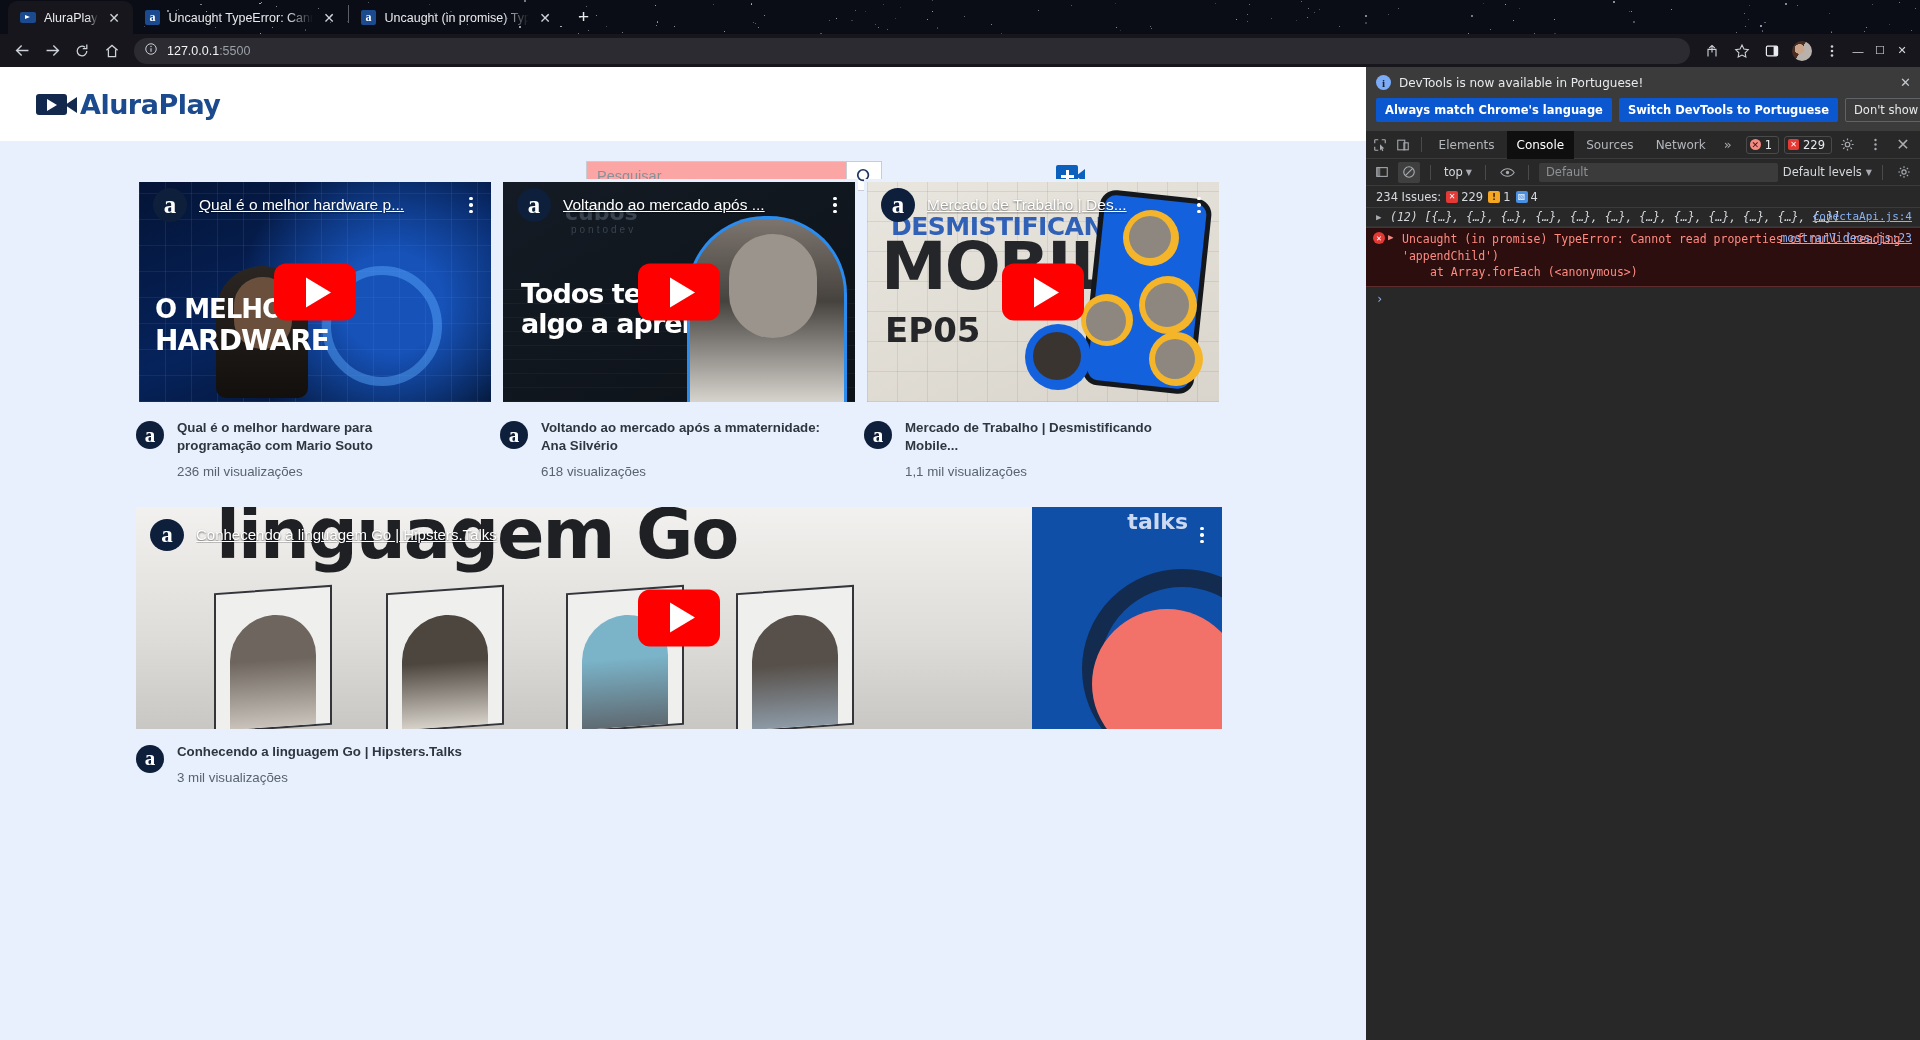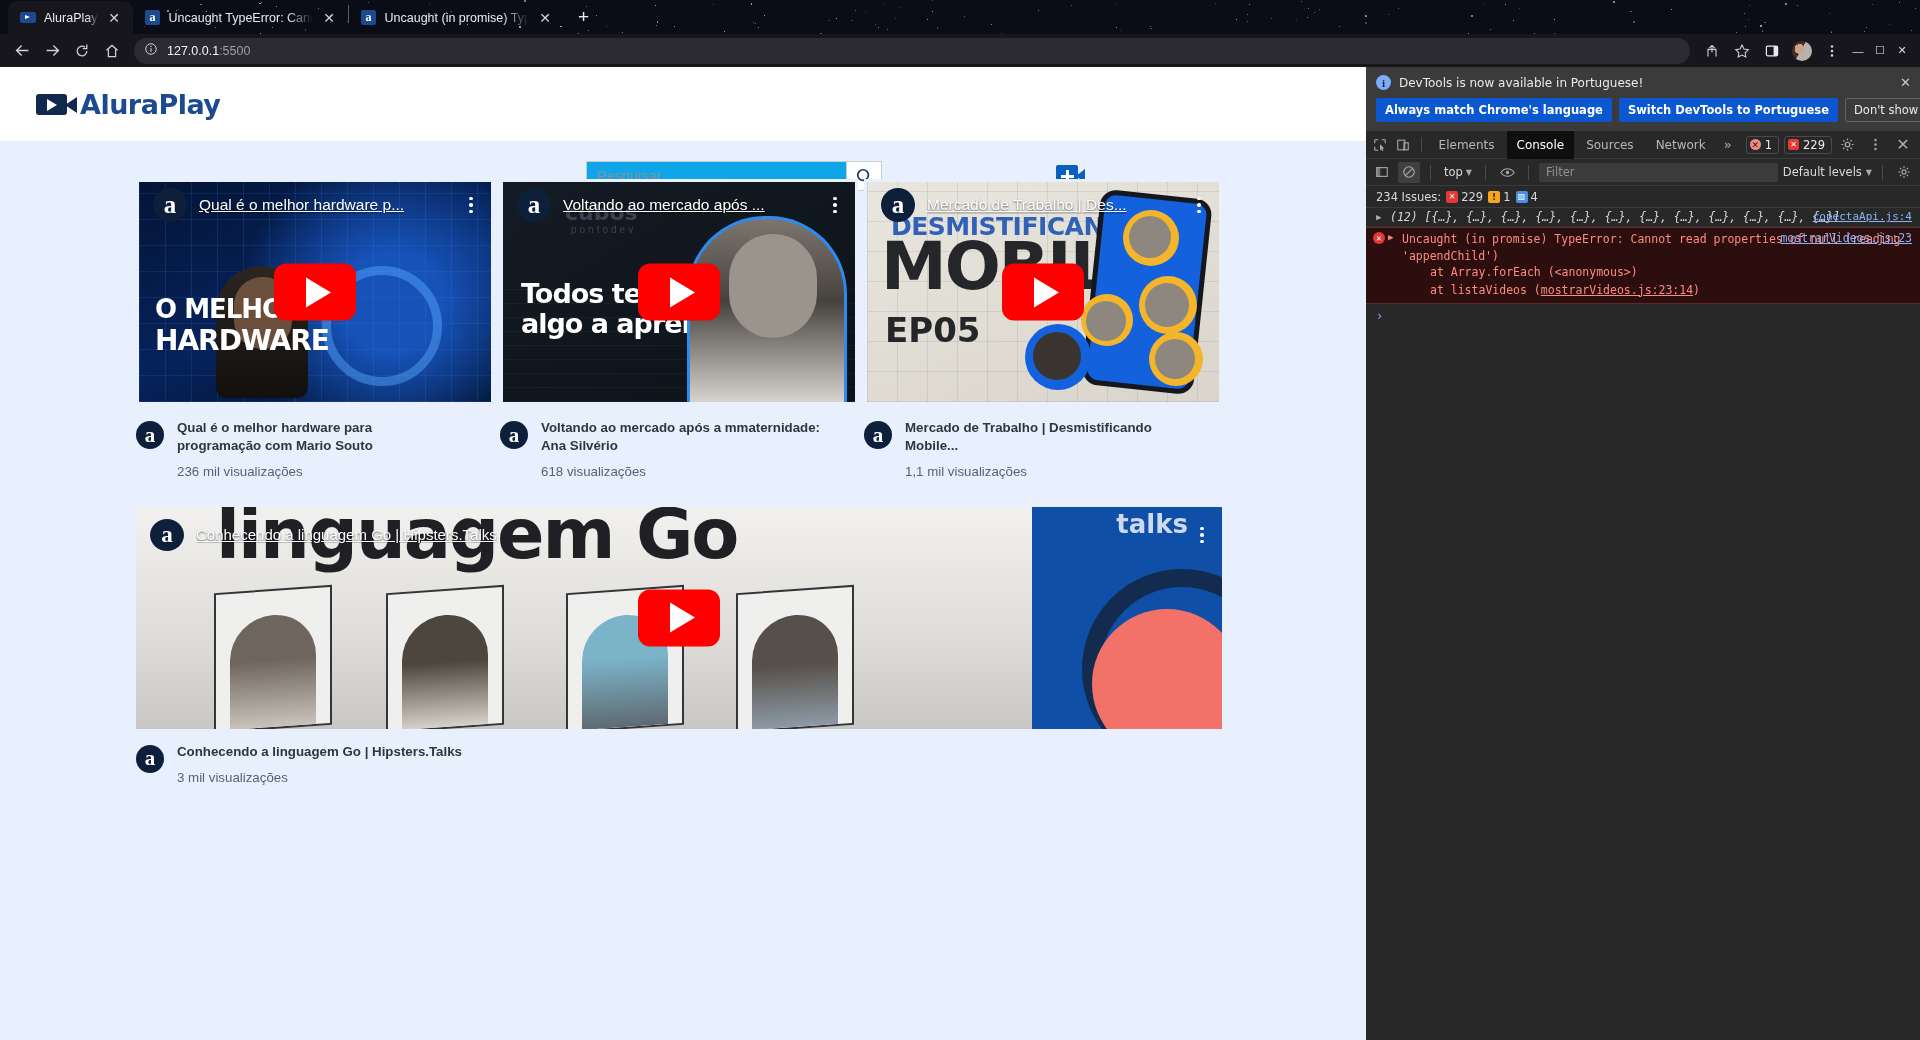--- a/index.html
+++ b/index.html
@@ -57,21 +57,21 @@
   .logo-cam { width: 42px; height: 27px; position: relative; flex: 0 0 42px; }
   .logo-cam-body { position: absolute; left: 0; top: 3px; width: 31px; height: 21px; background: #12294d; border-radius: 3px; }
   .logo-cam-lens { position: absolute; left: 29px; top: 6px; width: 0; height: 0; border-right: 12px solid #12294d; border-top: 8px solid transparent; border-bottom: 8px solid transparent; }
   .logo-cam-play { position: absolute; left: 11px; top: 8px; width: 0; height: 0; border-left: 10px solid #fff; border-top: 6px solid transparent; border-bottom: 6px solid transparent; }
   .logo-text { font-size: 27px; font-weight: bold; color: #1b4a8f; letter-spacing: -0.5px; font-family: "DejaVu Sans", sans-serif; margin-left: 2px; }
   .logo-beam { position: absolute; left: 36px; top: -4px; width: 205px; height: 42px; background: linear-gradient(100deg, rgba(200,220,245,.85), rgba(255,255,255,0)); clip-path: polygon(0 32%, 100% 0, 100% 100%, 0 68%); z-index: -1; }
 
   .searchbox { position: absolute; left: 586px; top: 94px; display: flex; height: 30px; }
   .search-input {
     width: 260px; height: 30px; border: 1px solid #c9cdd3; border-right: none;
-    padding: 0 10px; font-size: 14.5px; color: #3e4651; background: #0ea5e9;
+    padding: 0 10px; font-size: 14.5px; color: #3e4651; background: #fca5a5;
     font-family: "Liberation Sans", sans-serif; outline: none;
   }
   .search-input::placeholder { color: #8a9098; }
   .search-btn { width: 36px; height: 30px; border: 1px solid #c9cdd3; background: #fff; display: flex; align-items: center; justify-content: center; color: #1b365c; }
   .header-add { position: absolute; right: 280px; top: 98px; width: 30px; height: 22px; }
   .add-body { position: absolute; left: 0; top: 0; width: 22px; height: 22px; background: #0b5fbd; border-radius: 2px; }
   .add-lens { position: absolute; left: 20px; top: 4px; width: 0; height: 0; border-right: 9px solid #0b5fbd; border-top: 7px solid transparent; border-bottom: 7px solid transparent; }
   .add-plus-h { position: absolute; left: 4.5px; top: 10px; width: 13px; height: 3px; background: #fff; }
   .add-plus-v { position: absolute; left: 9.5px; top: 5px; width: 3px; height: 13px; background: #fff; }
 
@@ -128,21 +128,21 @@
   .t3-mobile { position: absolute; left: 14px; top: 54px; color: #24262a; font-size: 66px; font-weight: bold; font-family: "DejaVu Sans", sans-serif; letter-spacing: -2px; line-height: .95; }
   .t3-ep { position: absolute; left: 18px; top: 128px; color: #24262a; font-size: 34px; font-weight: bold; font-family: "DejaVu Sans", sans-serif; }
   .t3-phone { position: absolute; right: 16px; top: 12px; width: 112px; height: 196px; background: #1361dd; border-radius: 16px; border: 5px solid #14181d; transform: rotate(6deg); }
   .c-y { position: absolute; border-radius: 50%; background: #f5b52a; }
   .c-b { position: absolute; border-radius: 50%; background: #1361dd; }
   .c-face { position: absolute; border-radius: 50%; background: #8d8780; }
 
   .t4 { background: linear-gradient(180deg, #f2f1ef 0%, #dedcd8 60%, #c9c7c3 100%); }
   .t4-bigtxt { position: absolute; left: 80px; top: -14px; color: #1e2024; font-size: 70px; font-weight: bold; font-family: "DejaVu Sans", sans-serif; letter-spacing: -2px; }
   .t4-panel { position: absolute; right: 0; top: 0; width: 190px; height: 100%; background: #0f4fa8; }
-  .t4-badge { position: absolute; right: 34px; top: 2px; color: #cdd9ef; font-size: 26px; font-weight: bold; font-family: "DejaVu Sans", sans-serif; text-align: right; }
+  .t4-badge { position: absolute; right: 34px; top: 2px; color: #cdd9ef; font-size: 22px; font-weight: bold; font-family: "DejaVu Sans", sans-serif; text-align: right; }
   .t4-circle { position: absolute; right: -60px; bottom: -40px; width: 200px; height: 200px; border: 18px solid #132b4e; border-radius: 50%; }
   .t4-coral { position: absolute; right: -20px; bottom: -30px; width: 150px; height: 150px; background: #f2726a; border-radius: 50%; }
   .t4-card { position: absolute; bottom: 0; width: 118px; height: 140px; background: #efefee; border: 2px solid #33353a; transform: skewY(-4deg); overflow: hidden; }
   .t4-ph { position: absolute; left: 50%; transform: translateX(-50%); bottom: 0; width: 86px; height: 112px; border-radius: 43px 43px 0 0; }
 
   .meta { display: flex; gap: 13px; padding: 14px 0 0 0; }
   .meta-badge { width: 28px; height: 28px; border-radius: 50%; background: #0d1f3a; color: #fff; display: flex; align-items: center; justify-content: center; font-family: "Liberation Serif", serif; font-size: 21px; font-weight: bold; flex: 0 0 28px; margin-top: 2px; }
   .meta-text { flex: 1; }
   .meta-title { font-size: 13.3px; font-weight: bold; color: #2e3640; line-height: 1.35; }
   .card:not(.wide) .meta-title { max-width: 280px; }
@@ -822,21 +822,21 @@
         <span class="caret">▼</span>
       </div>
       <div class="dt-vsep"></div>
       <div class="fb-ico">
         <svg width="15" height="15" viewBox="0 0 18 12">
             <path d="M1 6s3-4.5 8-4.5S17 6 17 6s-3 4.5-8 4.5S1 6 1 6z" fill="none" stroke="currentColor" stroke-width="1.3"></path>
             <circle cx="9" cy="6" r="2" fill="currentColor"></circle>
           </svg>
       </div>
       <div class="dt-vsep"></div>
-      <div class="fb-filter">Filter</div>
+      <div class="fb-filter">Default</div>
       <div class="fb-levels">
         <span>Default levels</span>
         <span class="caret">▼</span>
       </div>
       <div class="dt-vsep"></div>
       <div class="fb-ico">
         <svg width="14" height="14" viewBox="0 0 16 16">
             <circle cx="8" cy="8" r="2.4" fill="none" stroke="currentColor" stroke-width="1.3"></circle>
             <path d="M8 1.5v2M8 12.5v2M1.5 8h2M12.5 8h2M3.4 3.4l1.4 1.4M11.2 11.2l1.4 1.4M12.6 3.4l-1.4 1.4M4.8 11.2l-1.4 1.4" stroke="currentColor" stroke-width="1.3"></path>
           </svg>
@@ -865,19 +865,18 @@
         <span class="c-arrow">▶</span>
         <div class="c-obj">(12) [{…}, {…}, {…}, {…}, {…}, {…}, {…}, {…}, {…}, {…}, {…}, {…}]</div>
       </div>
 
       <div class="c-err">
         <span class="c-err-icon">✕</span>
         <span class="c-err-arrow">▶</span>
         <span class="c-err-src">mostrarVideos.js:23</span>
         <div class="c-err-msg">Uncaught (in promise) TypeError: Cannot read properties of null (reading 'appendChild')</div>
         <div class="c-stack">at Array.forEach (&lt;anonymous&gt;)</div>
-        <div class="c-stack">at listaVideos (<u>mostrarVideos.js:23:14</u>)</div>
       </div>
 
       <div class="c-prompt">›</div>
     </div>
   </div>
 </div>
 
 </body></html>

